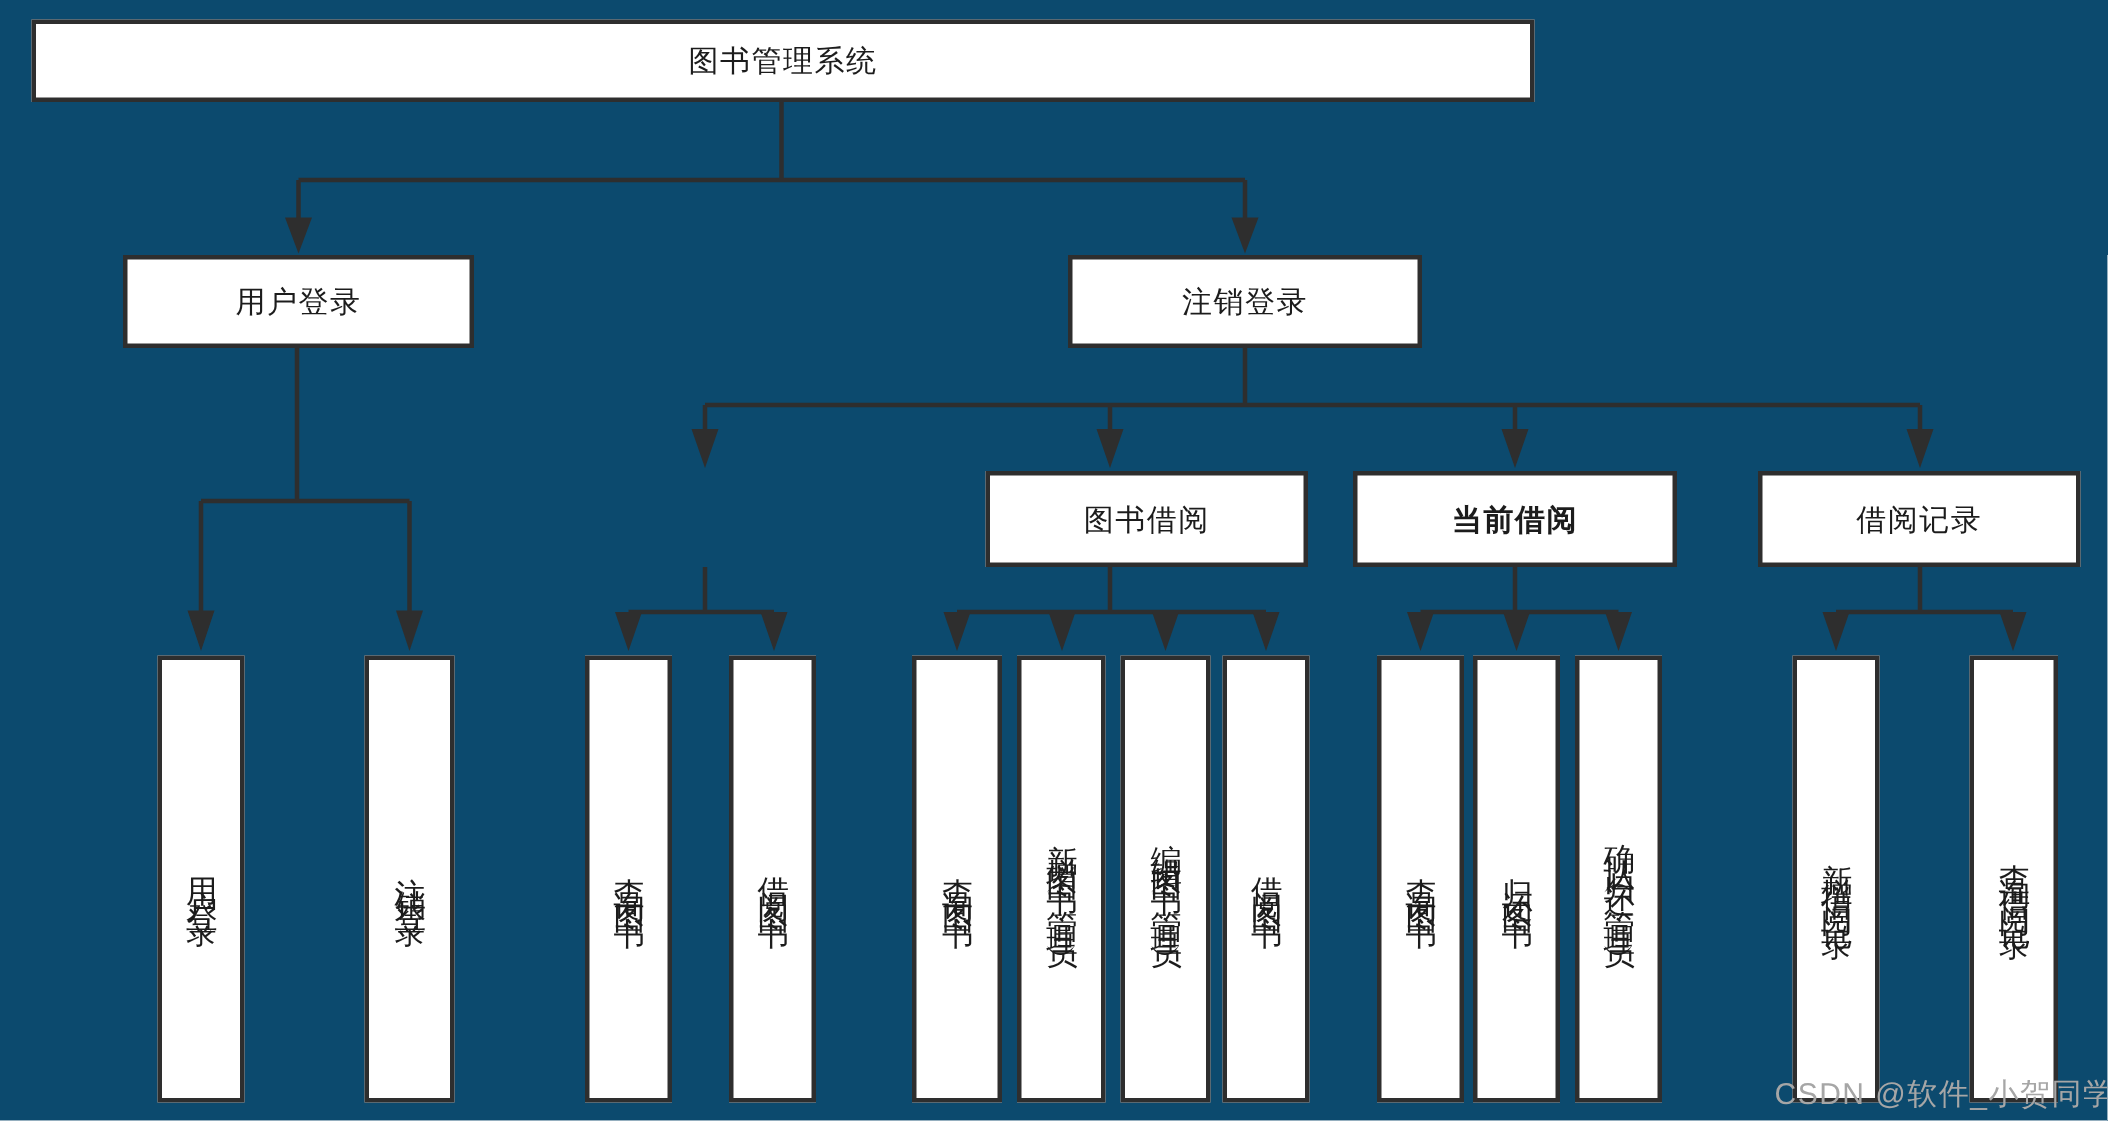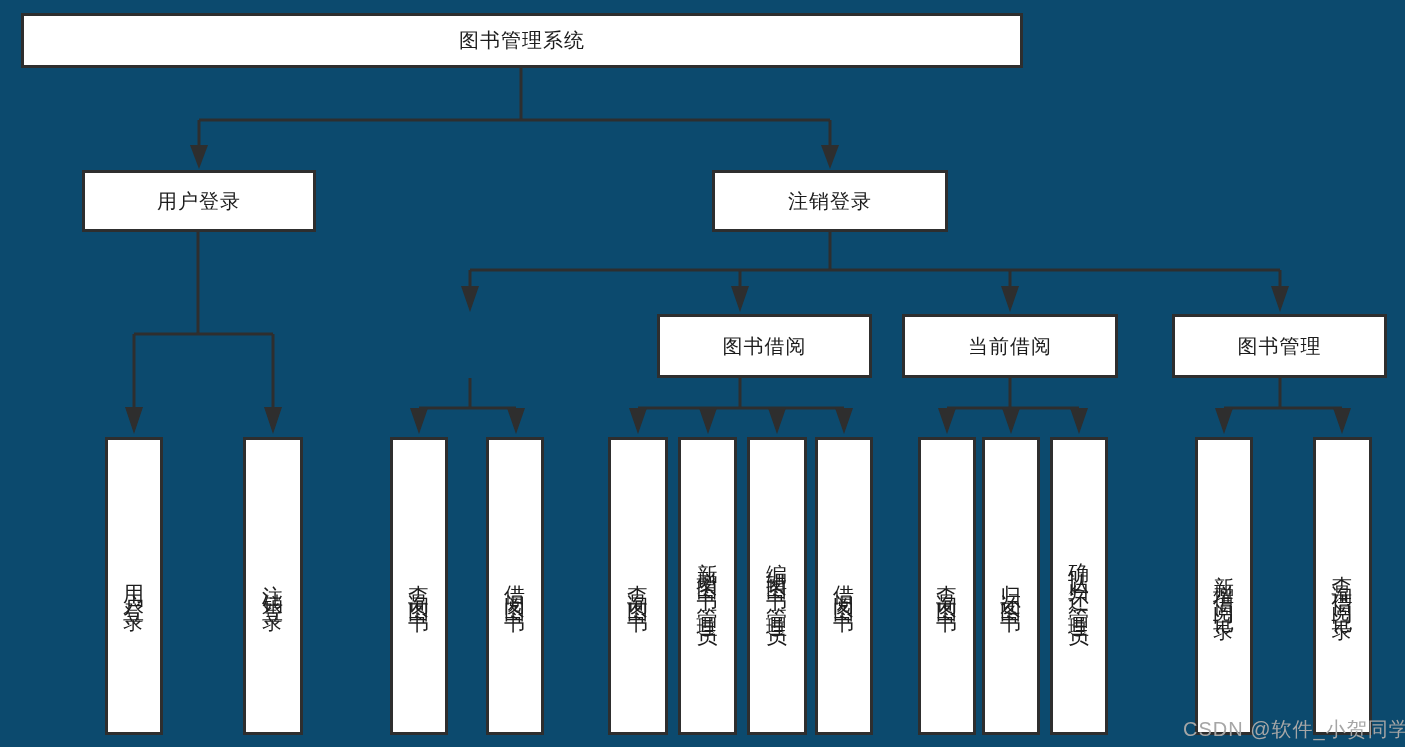--- a/index.html
+++ b/index.html
@@ -125,25 +125,25 @@
   <div class="node hbox" style="left:82px; top:170px; width:234px; height:62px;">
     <span>用户登录</span>
   </div>
   <div class="node hbox" style="left:712px; top:170px; width:236px; height:62px;">
     <span>注销登录</span>
   </div>
 
   <div class="node hbox" style="left:633px; top:314px; width:215px; height:64px;margin-left:24px;">
     <span>图书借阅</span>
   </div>
-  <div class="node hbox" style="left:902px; top:314px; width:216px; height:64px;">
+  <div class="node hbox" style="left:902px; top:314px; width:216px; height:64px;font-weight:bold;">
     <span>当前借阅</span>
   </div>
   <div class="node hbox" style="left:1172px; top:314px; width:215px; height:64px;">
-    <span>图书管理</span>
+    <span>借阅记录</span>
   </div>
 
   <div class="node leaf" style="left:105px; width:58px;">
     <span class="vtext">用户登录</span>
   </div>
   <div class="node leaf" style="left:243px; width:60px;">
     <span class="vtext">注销登录</span>
   </div>
 
   <div class="node leaf" style="left:390px; width:58px;">

